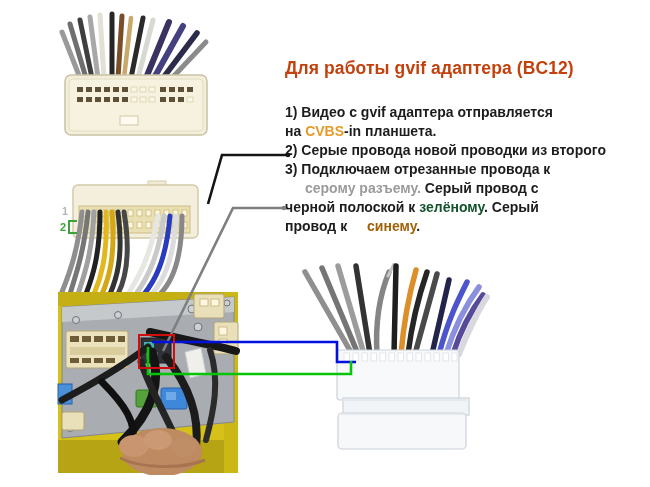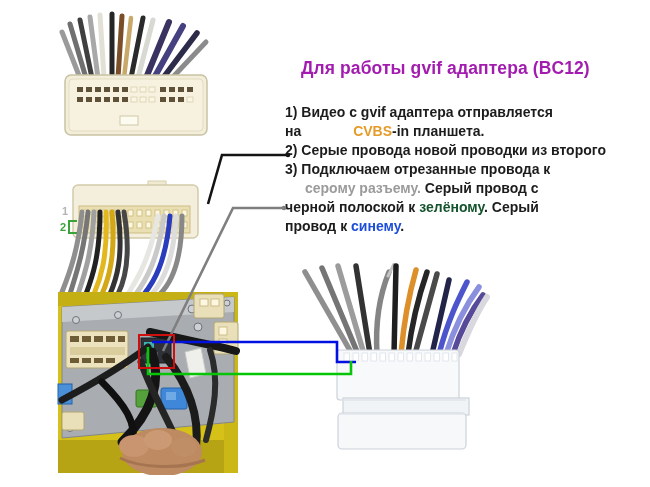--- a/index.html
+++ b/index.html
@@ -11,31 +11,31 @@
     font-family:"Liberation Sans","DejaVu Sans",sans-serif;
   }
   .photo{position:absolute;}
   .callouts{position:absolute;left:0;top:0;pointer-events:none;}
   .textblock{
     position:absolute;left:285px;top:57px;width:350px;
     color:#1c1c1c;
   }
   .title{
     font-size:17.5px;font-weight:bold;letter-spacing:0.1px;
-    color:#a21caf;margin:0 0 2px 16px;line-height:22px;
+    color:#c2410c;margin:0 0 2px 0;line-height:22px;
   }
   .body-lines{margin-top:24px;}
   .tl{
     font-size:14px;font-weight:bold;line-height:19px;height:19px;
     white-space:pre;color:#1c1c1c;
   }
-  .c-cvbs{color:#e69b28;margin-left:48px;}
+  .c-cvbs{color:#e69b28;}
   .c-gray{color:#9b9b9b;margin-left:20px;}
   .c-green{color:#14532d;}
-  .c-blue{color:#1d4ed8;}
+  .c-blue{color:#a16207;margin-left:16px;}
   .u{text-decoration-color:#8a8a8a;text-decoration-thickness:1.5px;text-underline-offset:2px;text-align:right;}
 </style>
 </head>
 <body>
 
 <div class="canvas">
 
   <svg class="photo" style="left:52px;top:8px;" width="165" height="160" viewBox="52 8 165 160">
     <g fill="none" stroke-linecap="round">
       <path d="M80,78 L62,32" stroke="#9a9a9a" stroke-width="5"></path>

